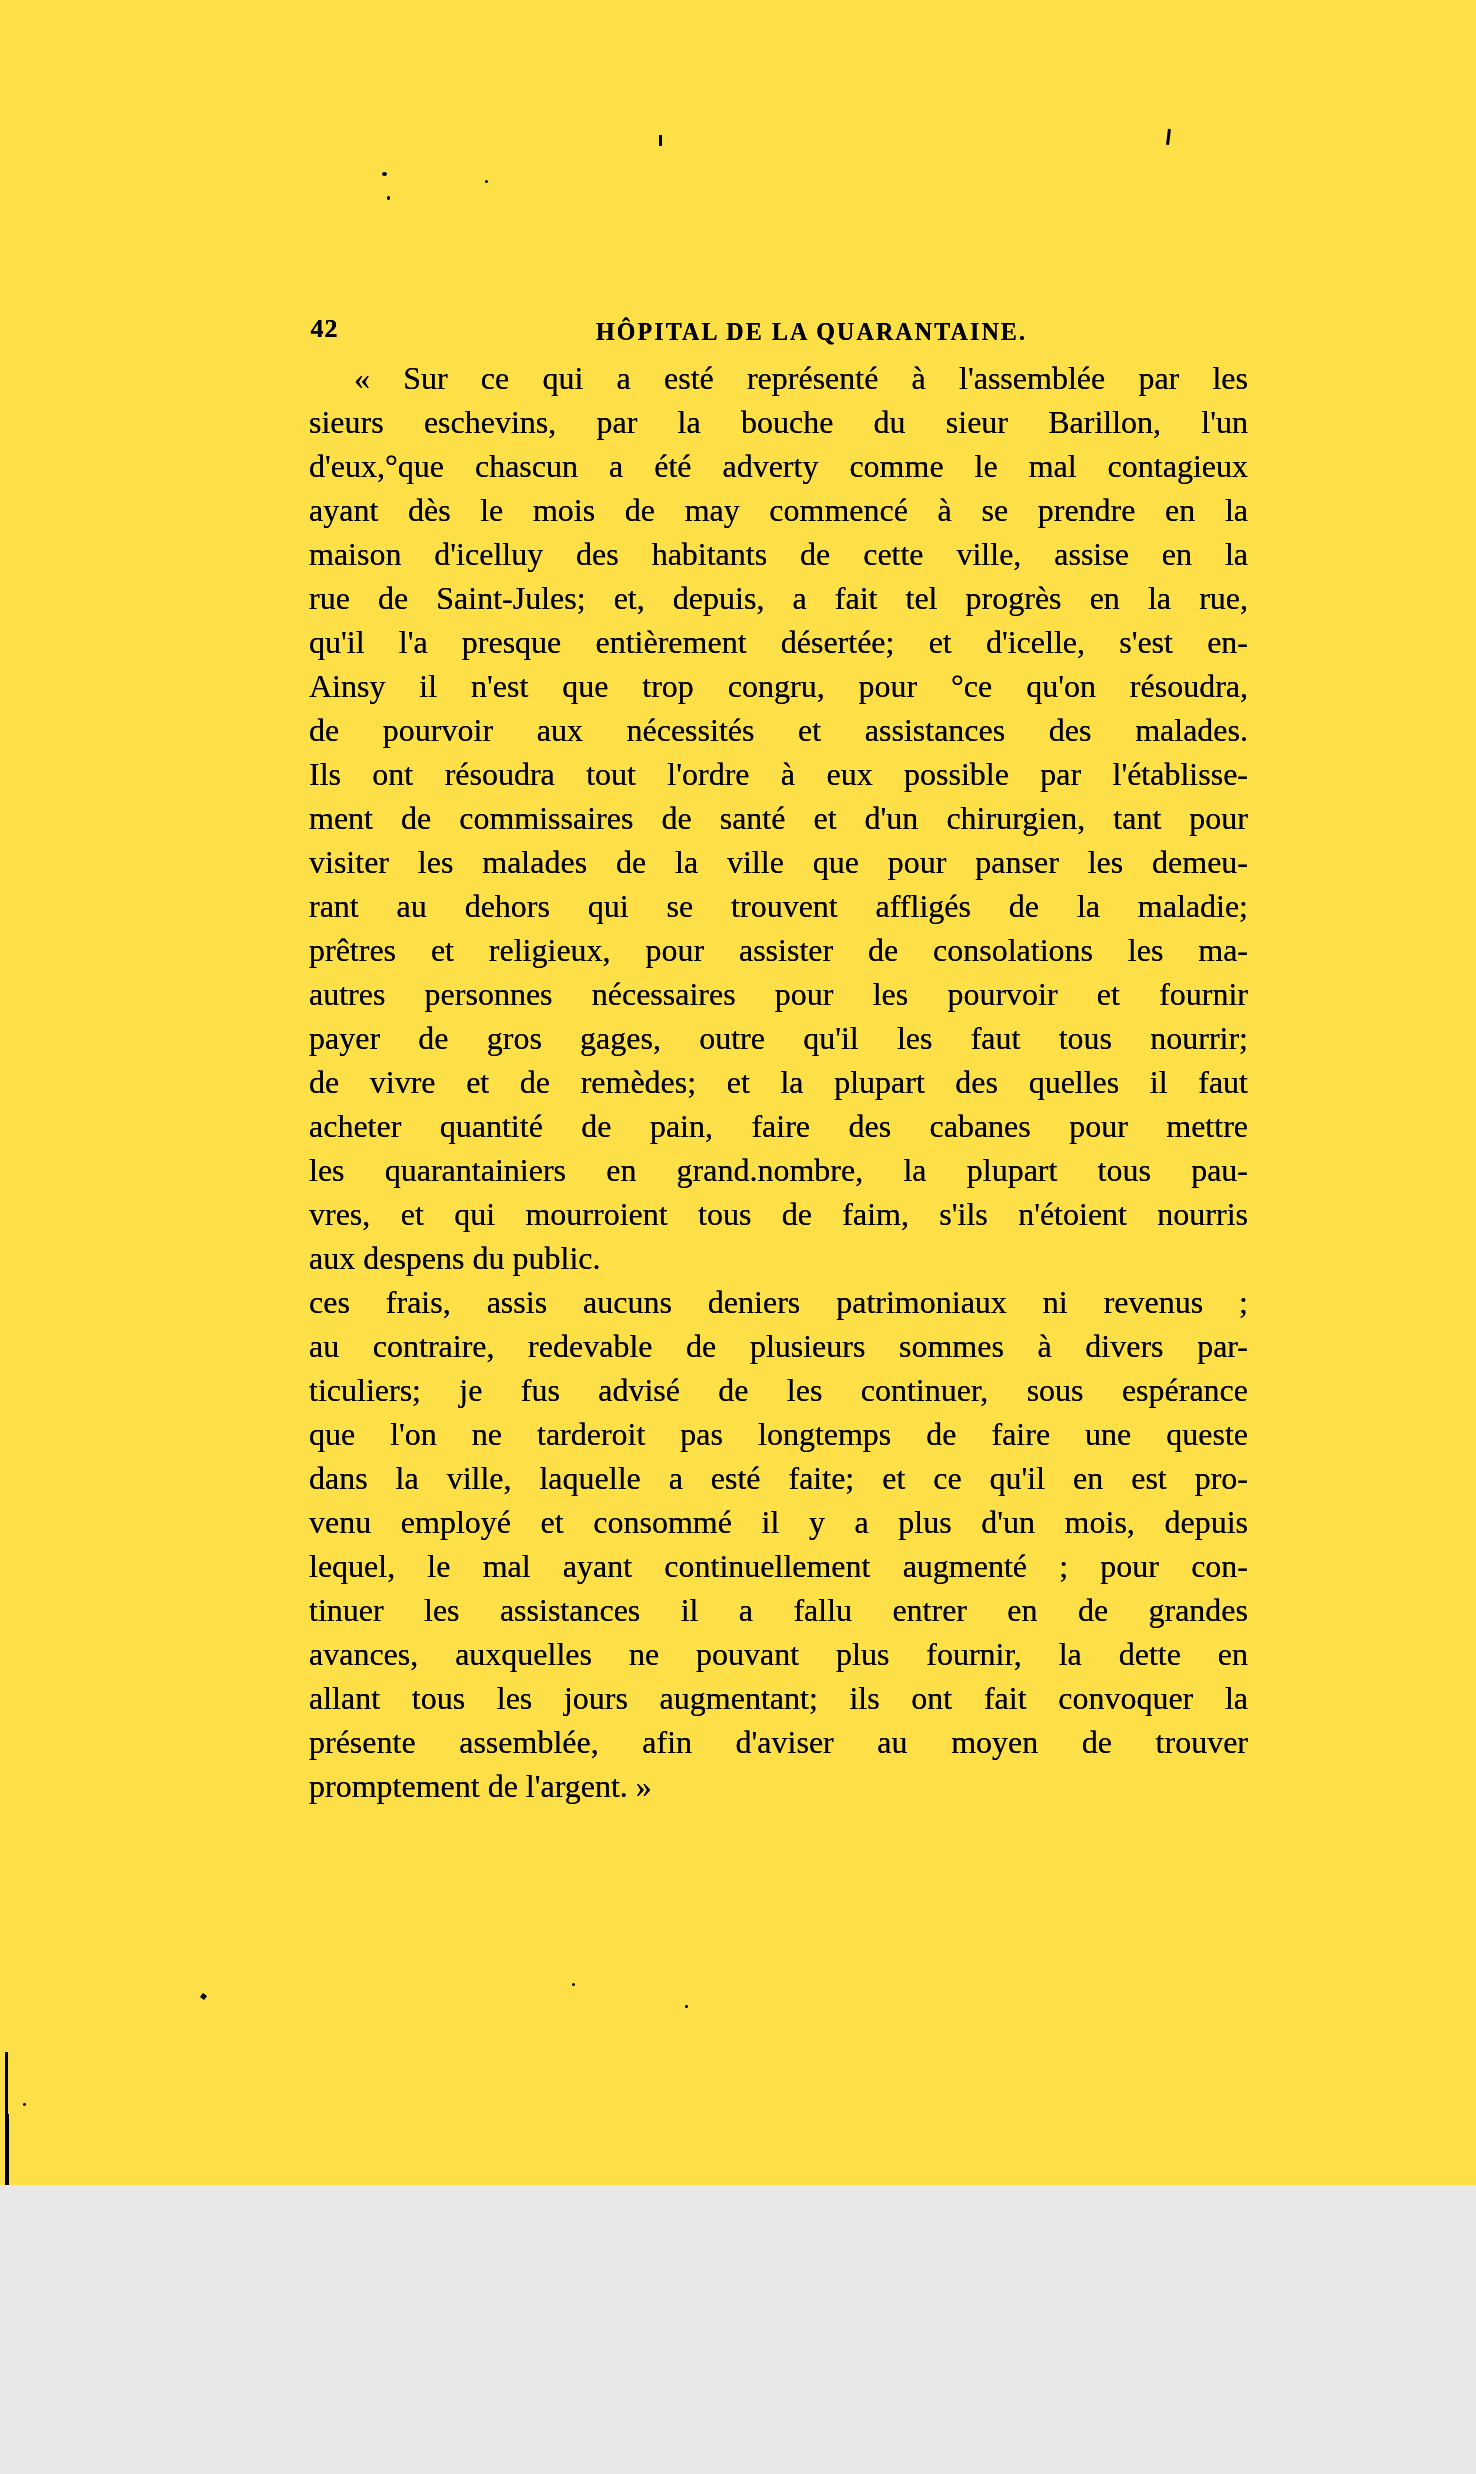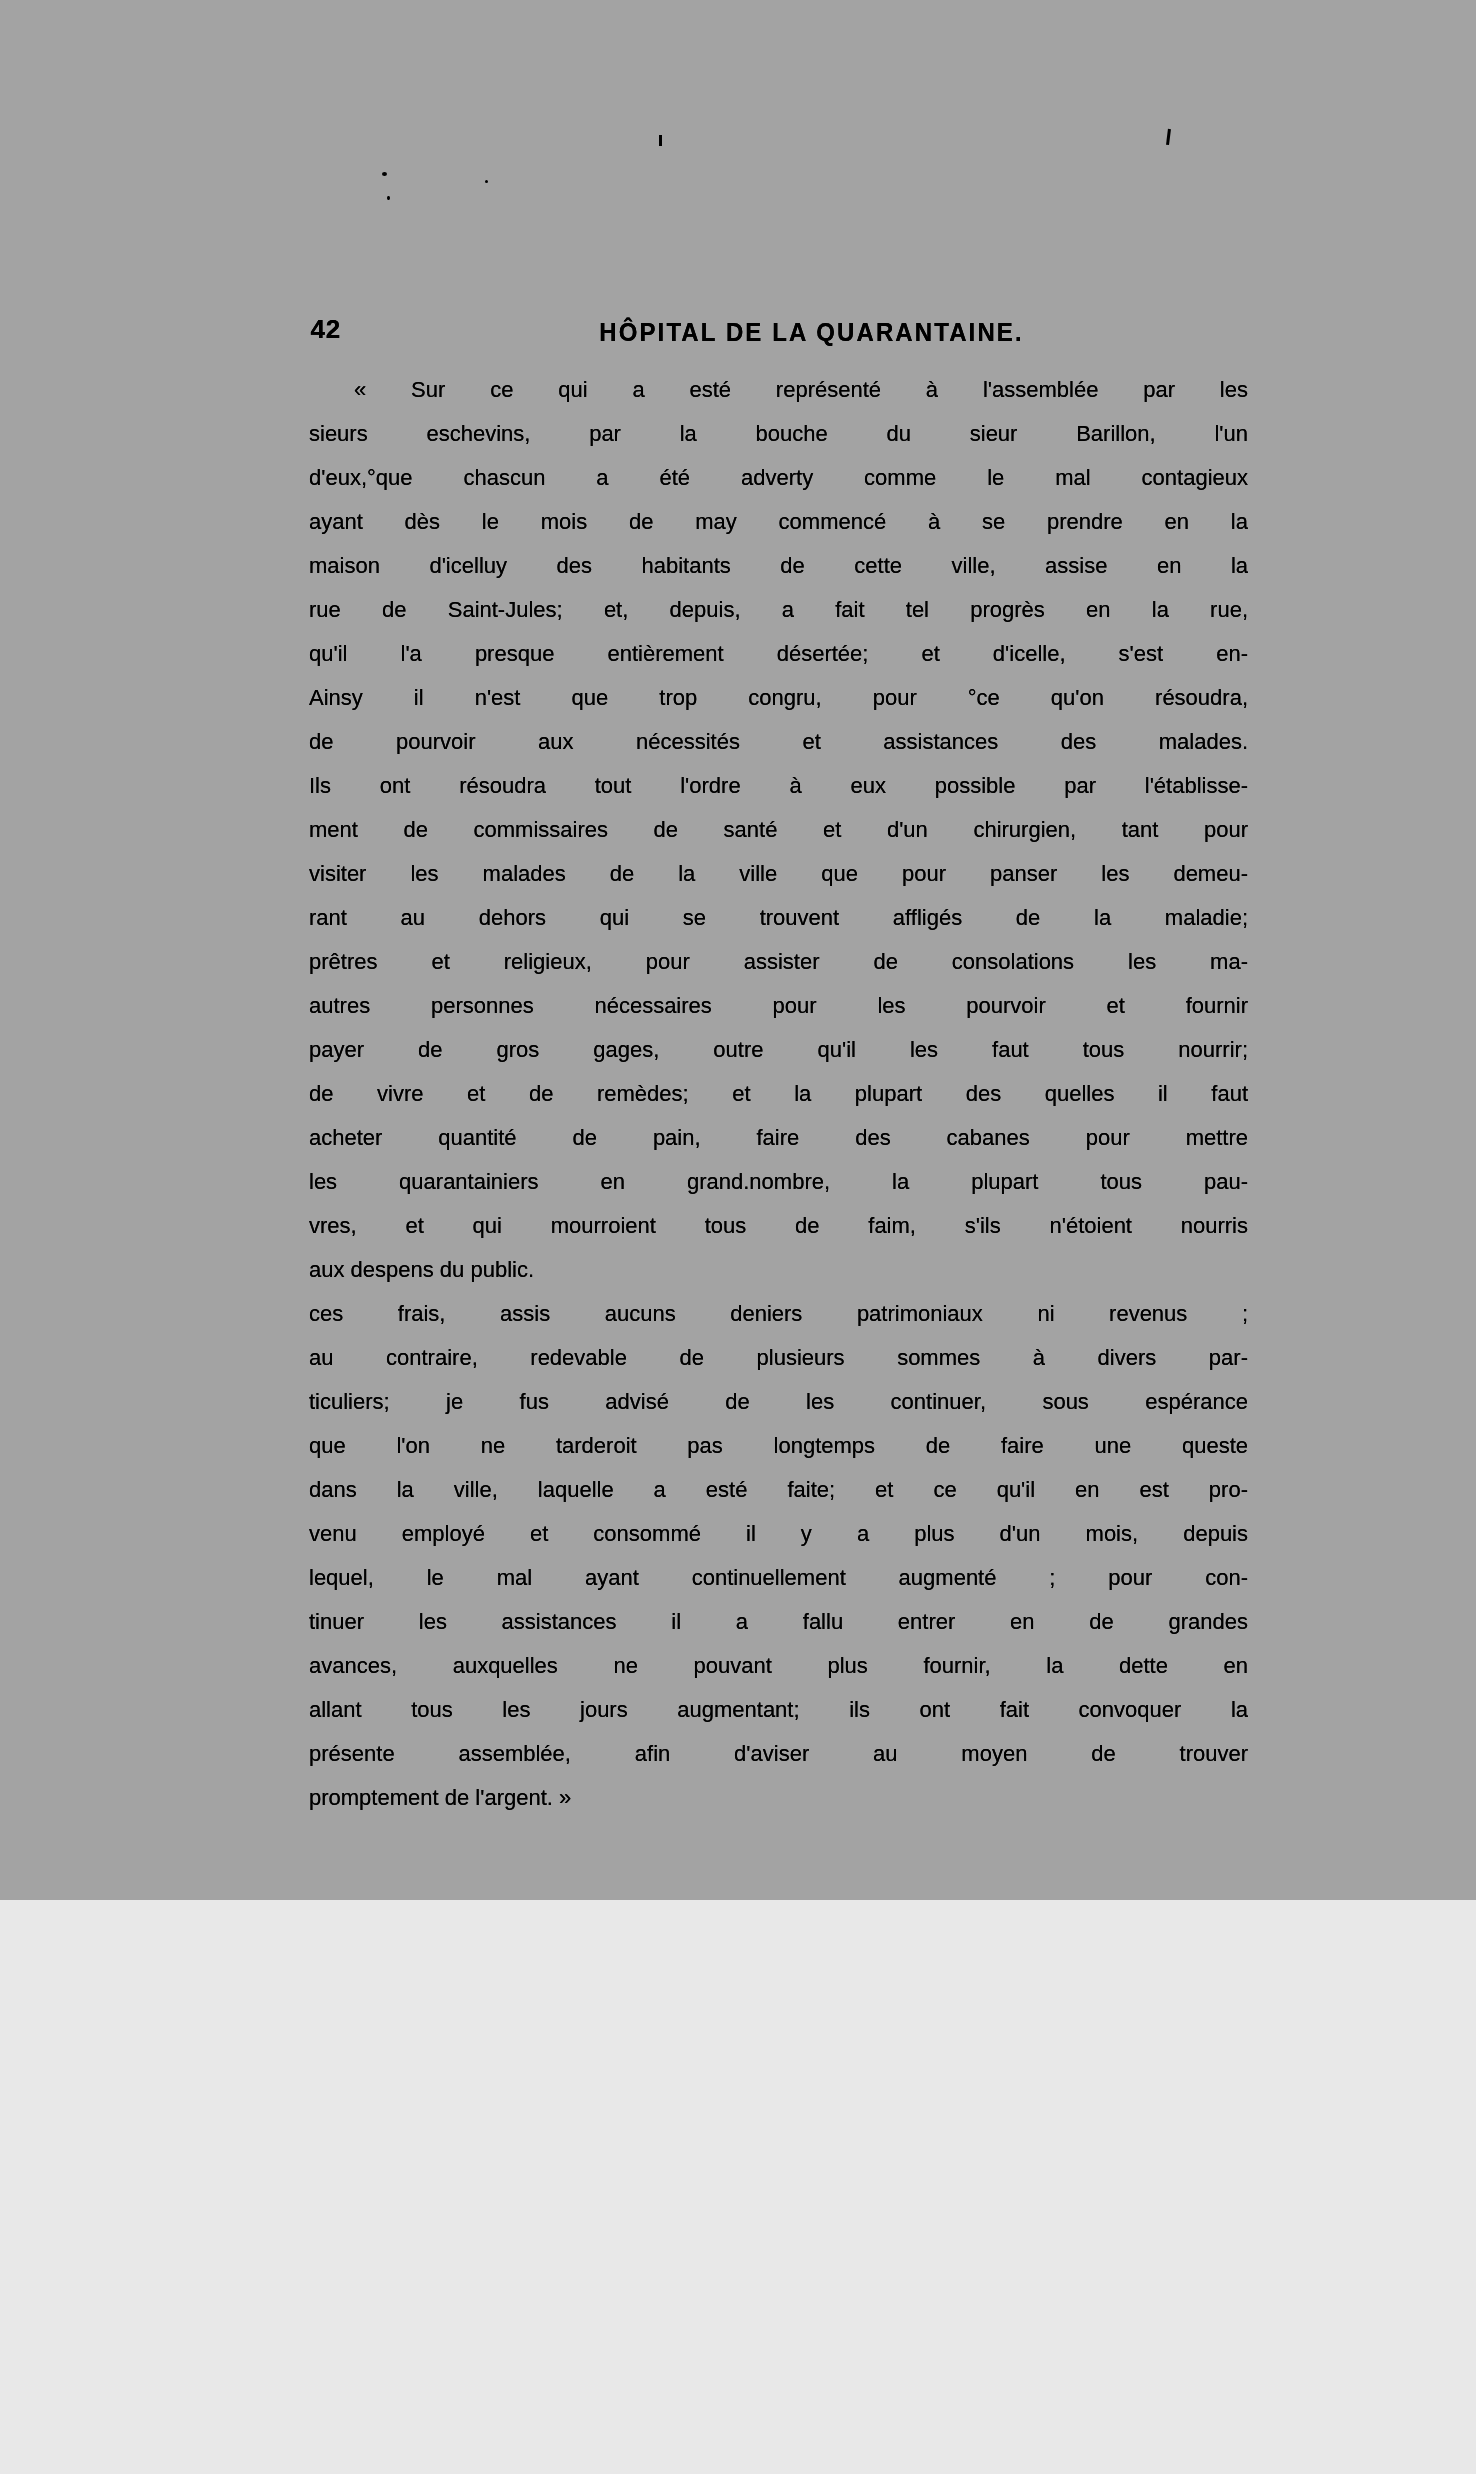--- a/index.html
+++ b/index.html
@@ -1,21 +1,21 @@
 <!DOCTYPE html>
 <html style="font-size:13px"><head>
 <meta charset="utf-8">
 <style>
   html,body{margin:0;padding:0;background:#e8e8e8;}
   #page{
     position:relative;
-    width:1477px;height:1900px;
-    background:#a3a3a3;
+    width:1477px;height:2185px;
+    background:#fde047;
     overflow:hidden;
-    font-family:Liberation Sans, sans-serif;
+    font-family:Liberation Serif, serif;
     color:#000;
   }
   
   #header{
     position:absolute;
     left:309px;top:314px;width:939px;height:36px;
   }
   #page-number{
     position:absolute;left:1.6px;top:0;
     font-size:26px;font-weight:bold;
@@ -29,22 +29,22 @@
     font-size:24px;font-weight:bold;
     letter-spacing:2.1px;
     transform:scaleY(1.08);
     transform-origin:top;
     text-shadow:0 0 0.5px #000;
     white-space:nowrap;
   }
   
   #text-column{
     position:absolute;
-    left:309px;top:368px;width:939px;
-    font-size:22px;
+    left:309px;top:356px;width:939px;
+    font-size:32px;
     line-height:44px;
     text-shadow:0 0 0.4px rgba(0,0,0,0.85);
   }
   .para{margin:0;padding:0;}
   .line{
     height:44px;
     white-space:normal;
     text-align:justify;
     text-align-last:justify;
     overflow:hidden;

